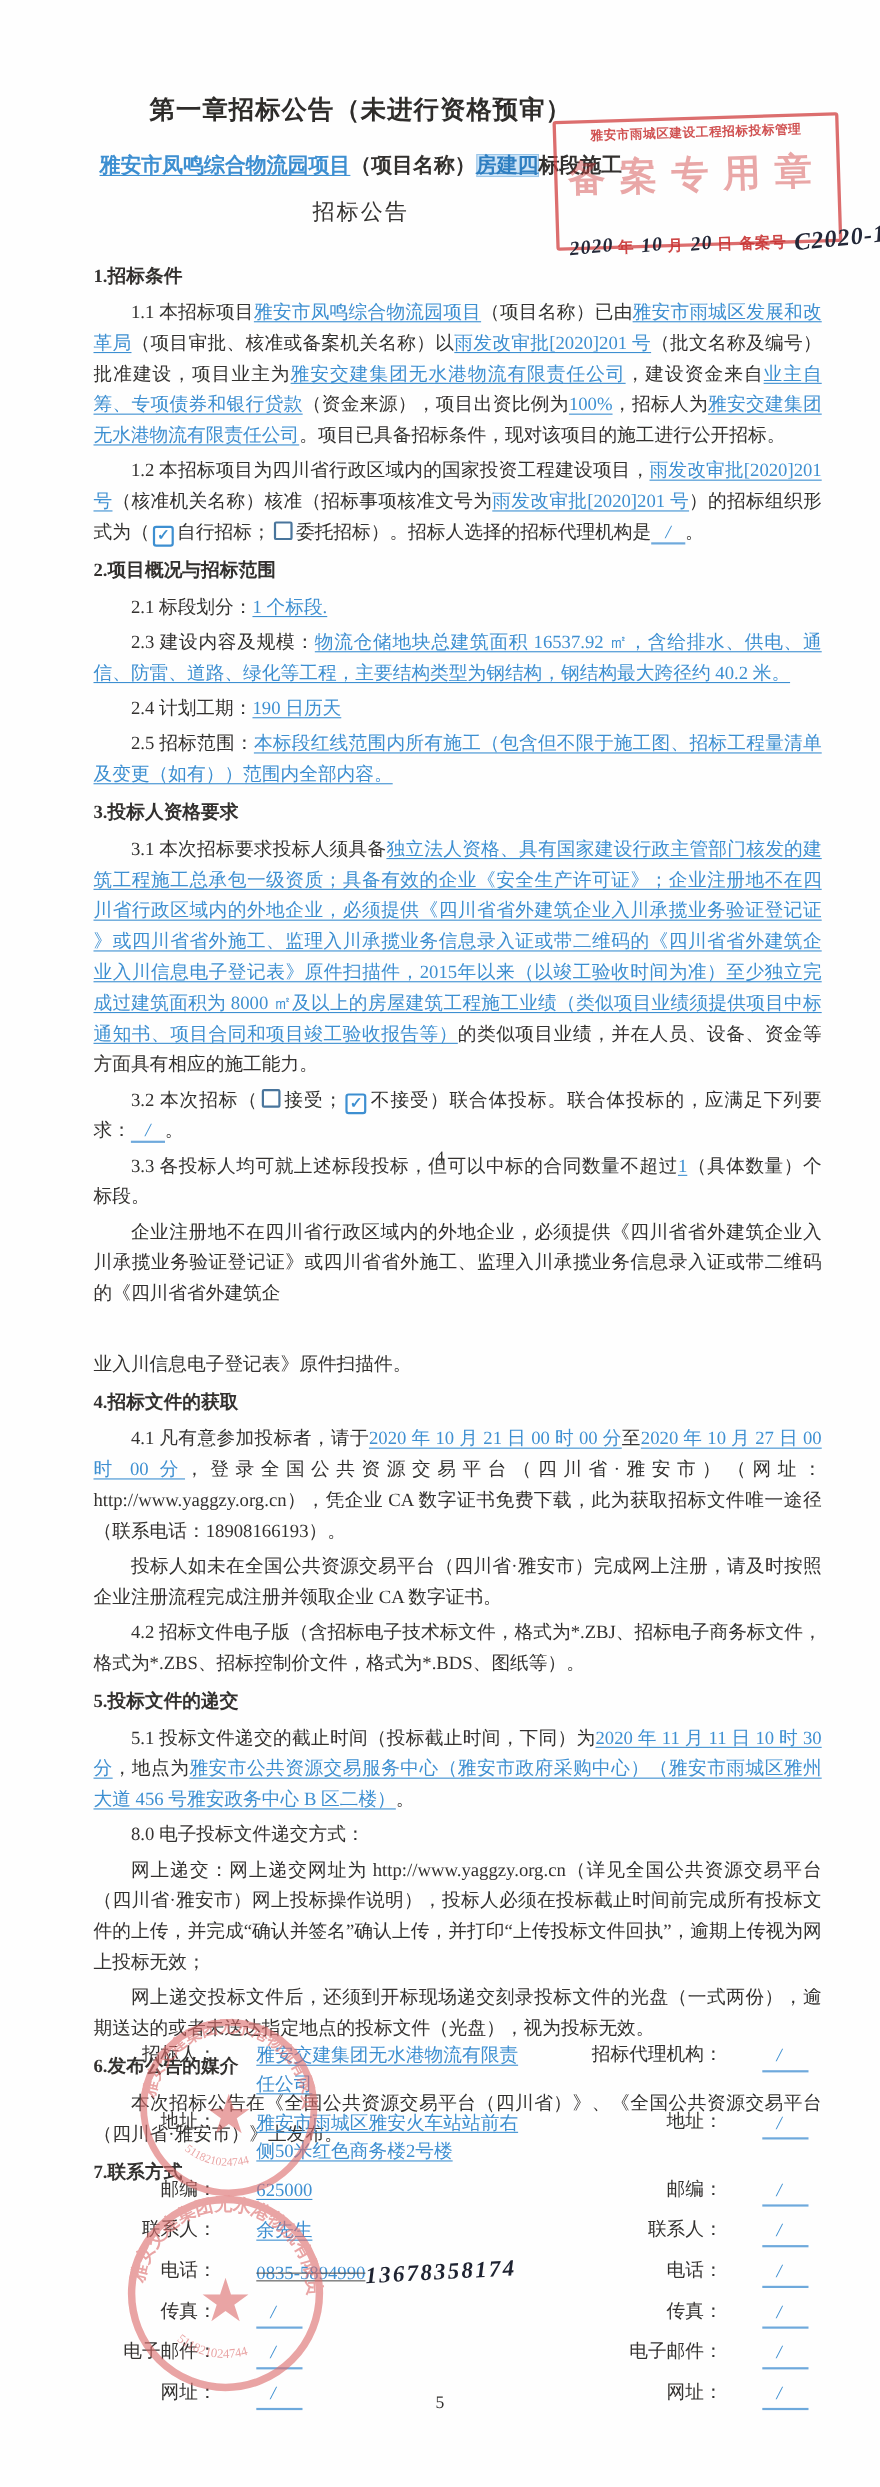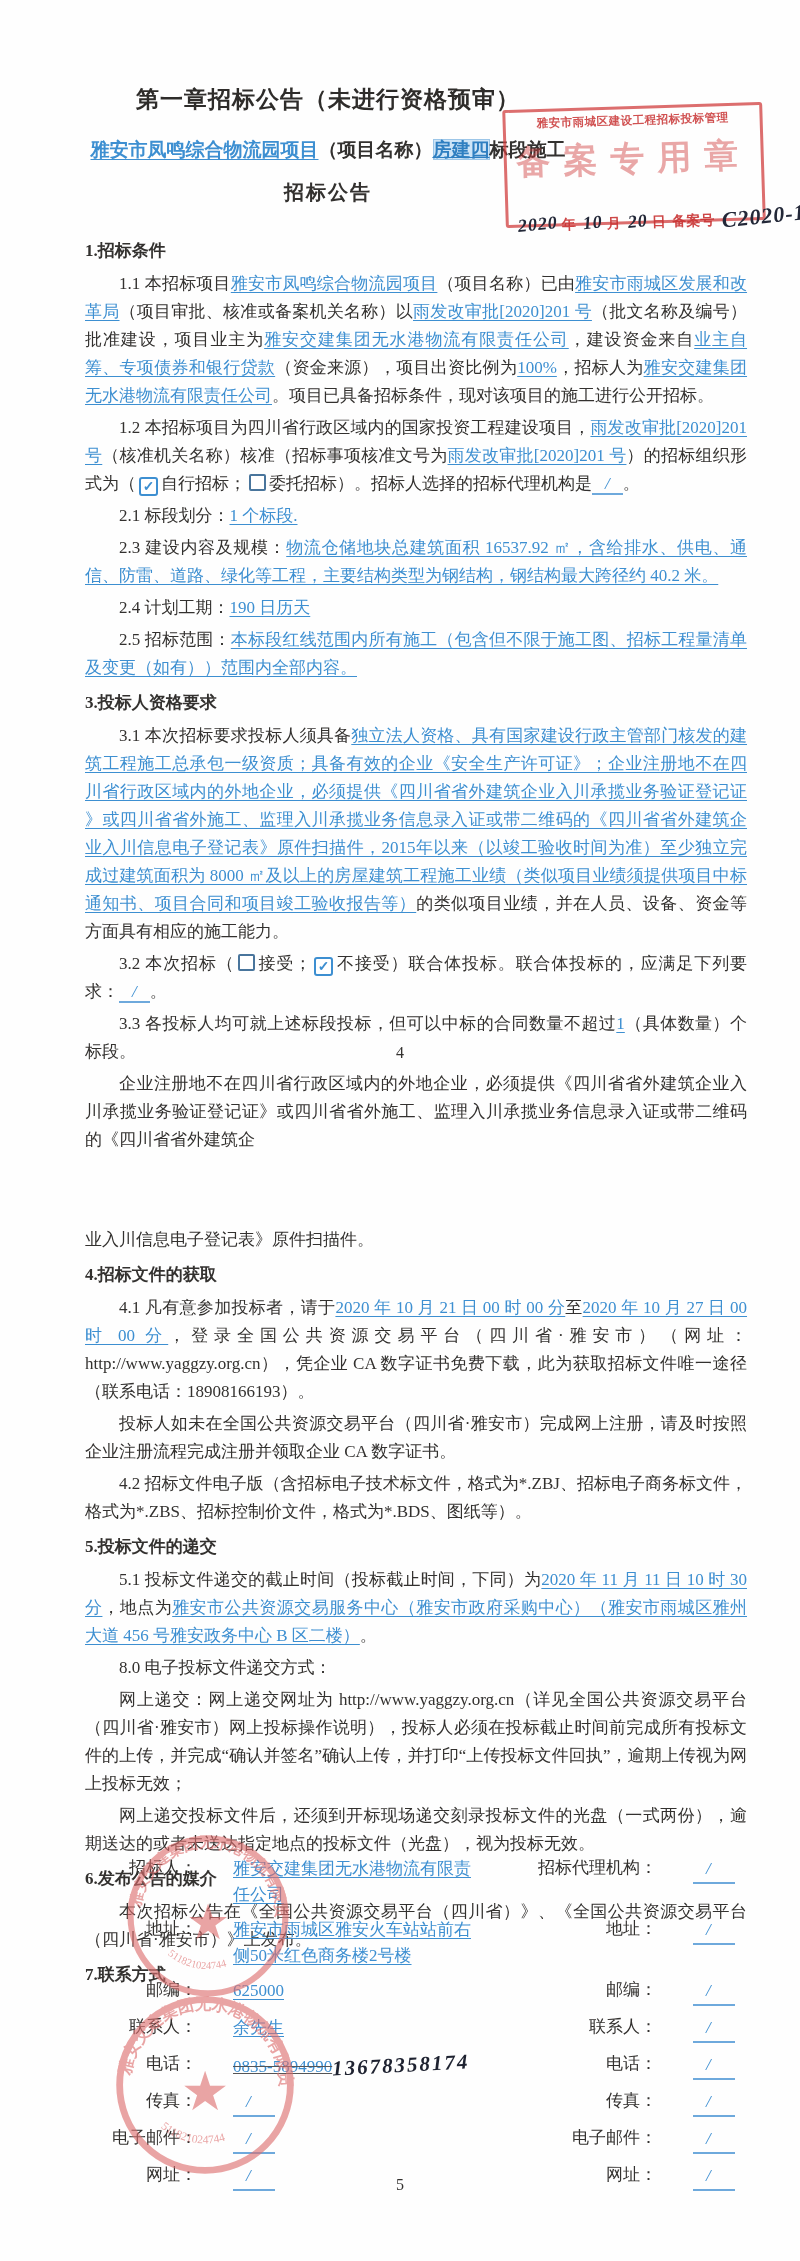--- a/index.html
+++ b/index.html
@@ -4,21 +4,21 @@
 <style>
   html,body{margin:0;padding:0;background:#ffffff;}
   .page{
     position:relative;width:800px;height:2261px;margin:0 auto;background:#fefefe;
     font-family:"Liberation Serif","DejaVu Serif",serif;color:#33312f;overflow:hidden;
   }
   
   .doc-header{position:absolute;top:84px;left:0;width:656px;text-align:center;}
   .t1{font-size:23px;font-weight:bold;letter-spacing:1px;color:#2e2c2a;}
   .t2{font-size:19px;font-weight:bold;margin-top:22px;}
-  .t3{font-size:20px;font-weight:bold;margin-top:16px;letter-spacing:2px;}
+  .t3{font-size:20px;font-weight:normal;margin-top:16px;letter-spacing:2px;}
   
   .flow{position:absolute;left:85px;width:662px;font-size:17px;line-height:28px;text-align:justify;}
   .flow1{top:230px;}
   .flow2{top:1226px;}
   .para{margin:0 0 4px 0;}
   .para.h{font-weight:bold;margin:7px 0 5px 0;font-size:17px;}
   .para.p1{text-indent:34px;}
   .para.p0{text-indent:0;}
   
   .r-p{color:#33312f;}
@@ -76,20 +76,21 @@
   <div class="rect-stamp">
     <div class="rs-line1">雅安市雨城区建设工程招标投标管理</div>
     <div class="rs-big">备案专用章</div>
     <div class="rs-date"><span class="r-hwb">2020</span><span class="r-red">年</span><span class="r-hwb">10</span><span class="r-red">月</span><span class="r-hwb">20</span><span class="r-red">日</span><span class="r-red"> 备案号</span><span class="r-hwb big">C2020-16</span></div>
   </div>
 
   <div class="flow flow1">
       <div class="para h"><span class="r-p">1.招标条件</span></div>
       <div class="para p1"><span class="r-p">1.1 本招标项目</span><span class="r-l">雅安市凤鸣综合物流园项目</span><span class="r-p">（项目名称）已由</span><span class="r-l">雅安市雨城区发展和改革局</span><span class="r-p">（项目审批、核准或备案机关名称）以</span><span class="r-l">雨发改审批[2020]201 号</span><span class="r-p">（批文名称及编号）批准建设，项目业主为</span><span class="r-l">雅安交建集团无水港物流有限责任公司</span><span class="r-p">，建设资金来自</span><span class="r-l">业主自筹、专项债券和银行贷款</span><span class="r-p">（资金来源），项目出资比例为</span><span class="r-l">100%</span><span class="r-p">，招标人为</span><span class="r-l">雅安交建集团无水港物流有限责任公司</span><span class="r-p">。项目已具备招标条件，现对该项目的施工进行公开招标。</span></div>
       <div class="para p1"><span class="r-p">1.2 本招标项目为四川省行政区域内的国家投资工程建设项目，</span><span class="r-l">雨发改审批[2020]201 号</span><span class="r-p">（核准机关名称）核准（招标事项核准文号为</span><span class="r-l">雨发改审批[2020]201 号</span><span class="r-p">）的招标组织形式为（</span><span class="r-cb1">✓</span><span class="r-p">自行招标；</span><span class="r-cb0"></span><span class="r-p">委托招标）。招标人选择的招标代理机构是</span><span class="r-sl">/</span><span class="r-p">。</span></div>
+      <div class="para h"><span class="r-p">2.项目概况与招标范围</span></div>
       <div class="para p1"><span class="r-p">2.1 标段划分：</span><span class="r-l">1 个标段.</span></div>
       <div class="para p1"><span class="r-p">2.3 建设内容及规模：</span><span class="r-l">物流仓储地块总建筑面积 16537.92 ㎡，含给排水、供电、通信、防雷、道路、绿化等工程，主要结构类型为钢结构，钢结构最大跨径约 40.2 米。</span></div>
       <div class="para p1"><span class="r-p">2.4 计划工期：</span><span class="r-l">190 日历天</span></div>
       <div class="para p1"><span class="r-p">2.5 招标范围：</span><span class="r-l">本标段红线范围内所有施工（包含但不限于施工图、招标工程量清单及变更（如有））范围内全部内容。</span></div>
       <div class="para h"><span class="r-p">3.投标人资格要求</span></div>
       <div class="para p1"><span class="r-p">3.1 本次招标要求投标人须具备</span><span class="r-l">独立法人资格、具有国家建设行政主管部门核发的建筑工程施工总承包一级资质；具备有效的企业《安全生产许可证》；企业注册地不在四川省行政区域内的外地企业，必须提供《四川省省外建筑企业入川承揽业务验证登记证 》或四川省省外施工、监理入川承揽业务信息录入证或带二维码的《四川省省外建筑企业入川信息电子登记表》原件扫描件，2015年以来（以竣工验收时间为准）至少独立完成过建筑面积为 8000 ㎡及以上的房屋建筑工程施工业绩（类似项目业绩须提供项目中标通知书、项目合同和项目竣工验收报告等）</span><span class="r-p">的类似项目业绩，并在人员、设备、资金等方面具有相应的施工能力。</span></div>
       <div class="para p1"><span class="r-p">3.2 本次招标（</span><span class="r-cb0"></span><span class="r-p">接受；</span><span class="r-cb1">✓</span><span class="r-p">不接受）联合体投标。联合体投标的，应满足下列要求：</span><span class="r-sl">/</span><span class="r-p">。</span></div>
       <div class="para p1"><span class="r-p">3.3 各投标人均可就上述标段投标，但可以中标的合同数量不超过</span><span class="r-l">1</span><span class="r-p">（具体数量）个标段。</span></div>
       <div class="para p1"><span class="r-p">企业注册地不在四川省行政区域内的外地企业，必须提供《四川省省外建筑企业入川承揽业务验证登记证》或四川省省外施工、监理入川承揽业务信息录入证或带二维码的《四川省省外建筑企</span></div>
     </div>

